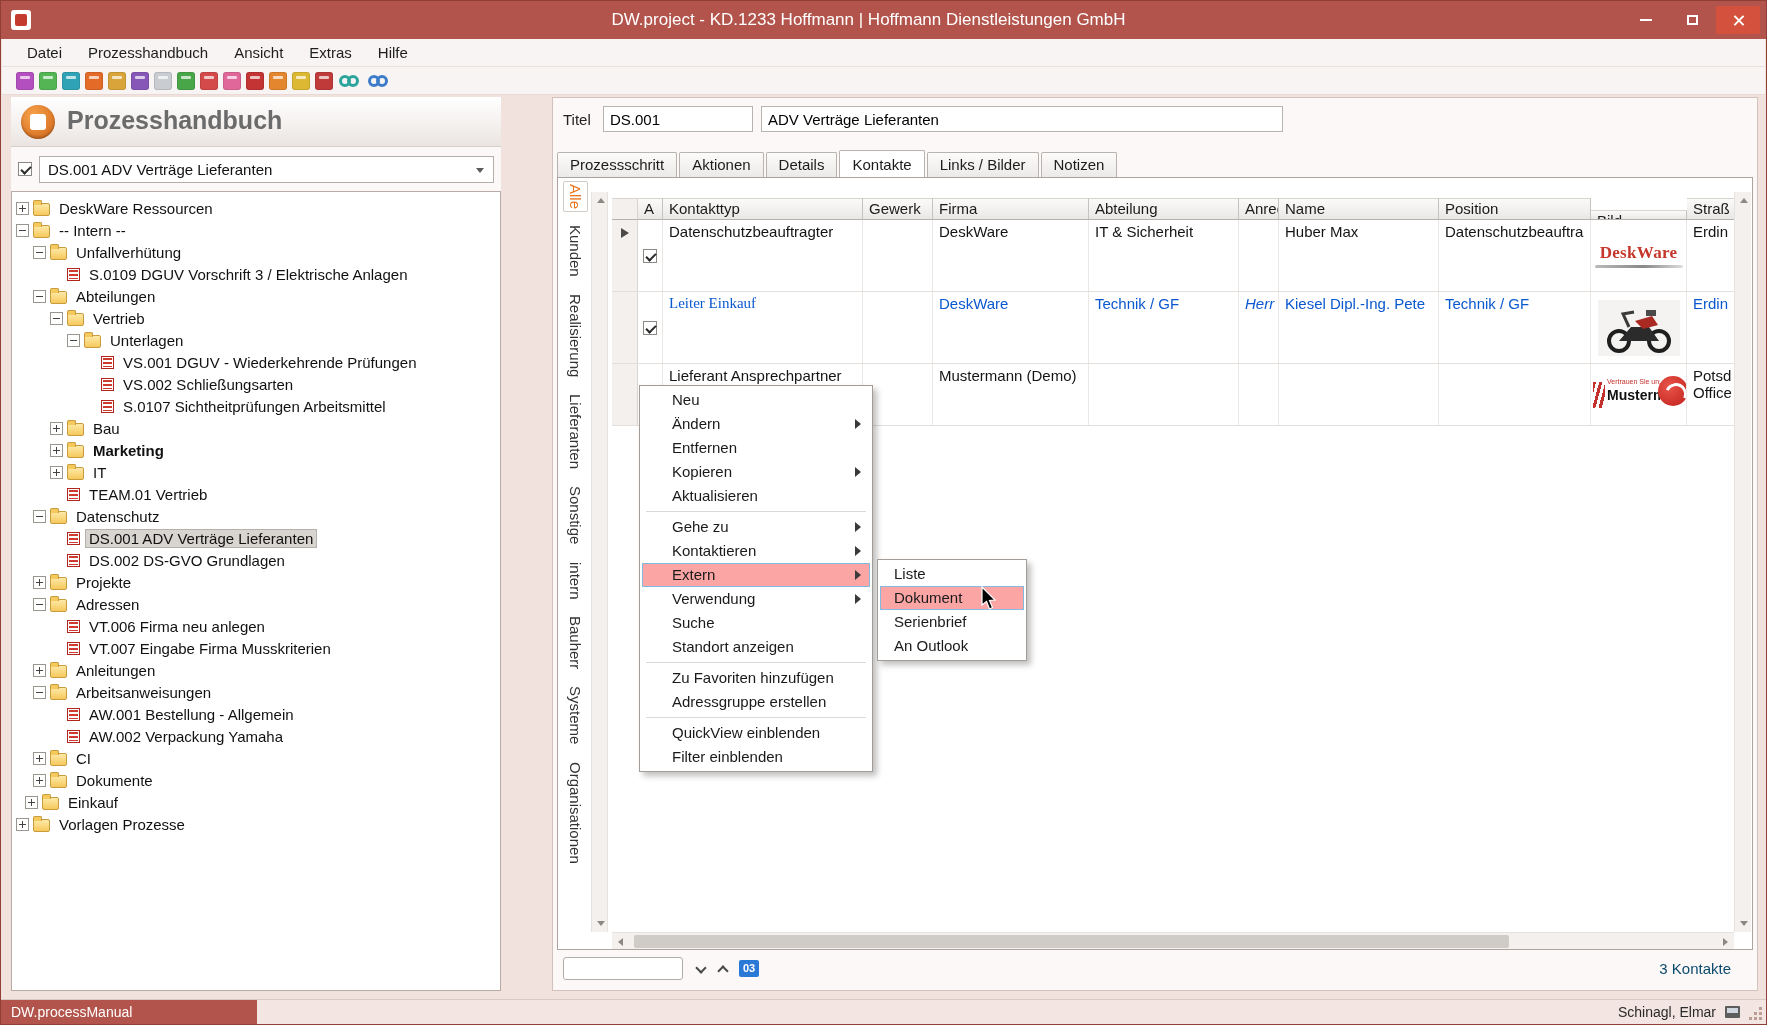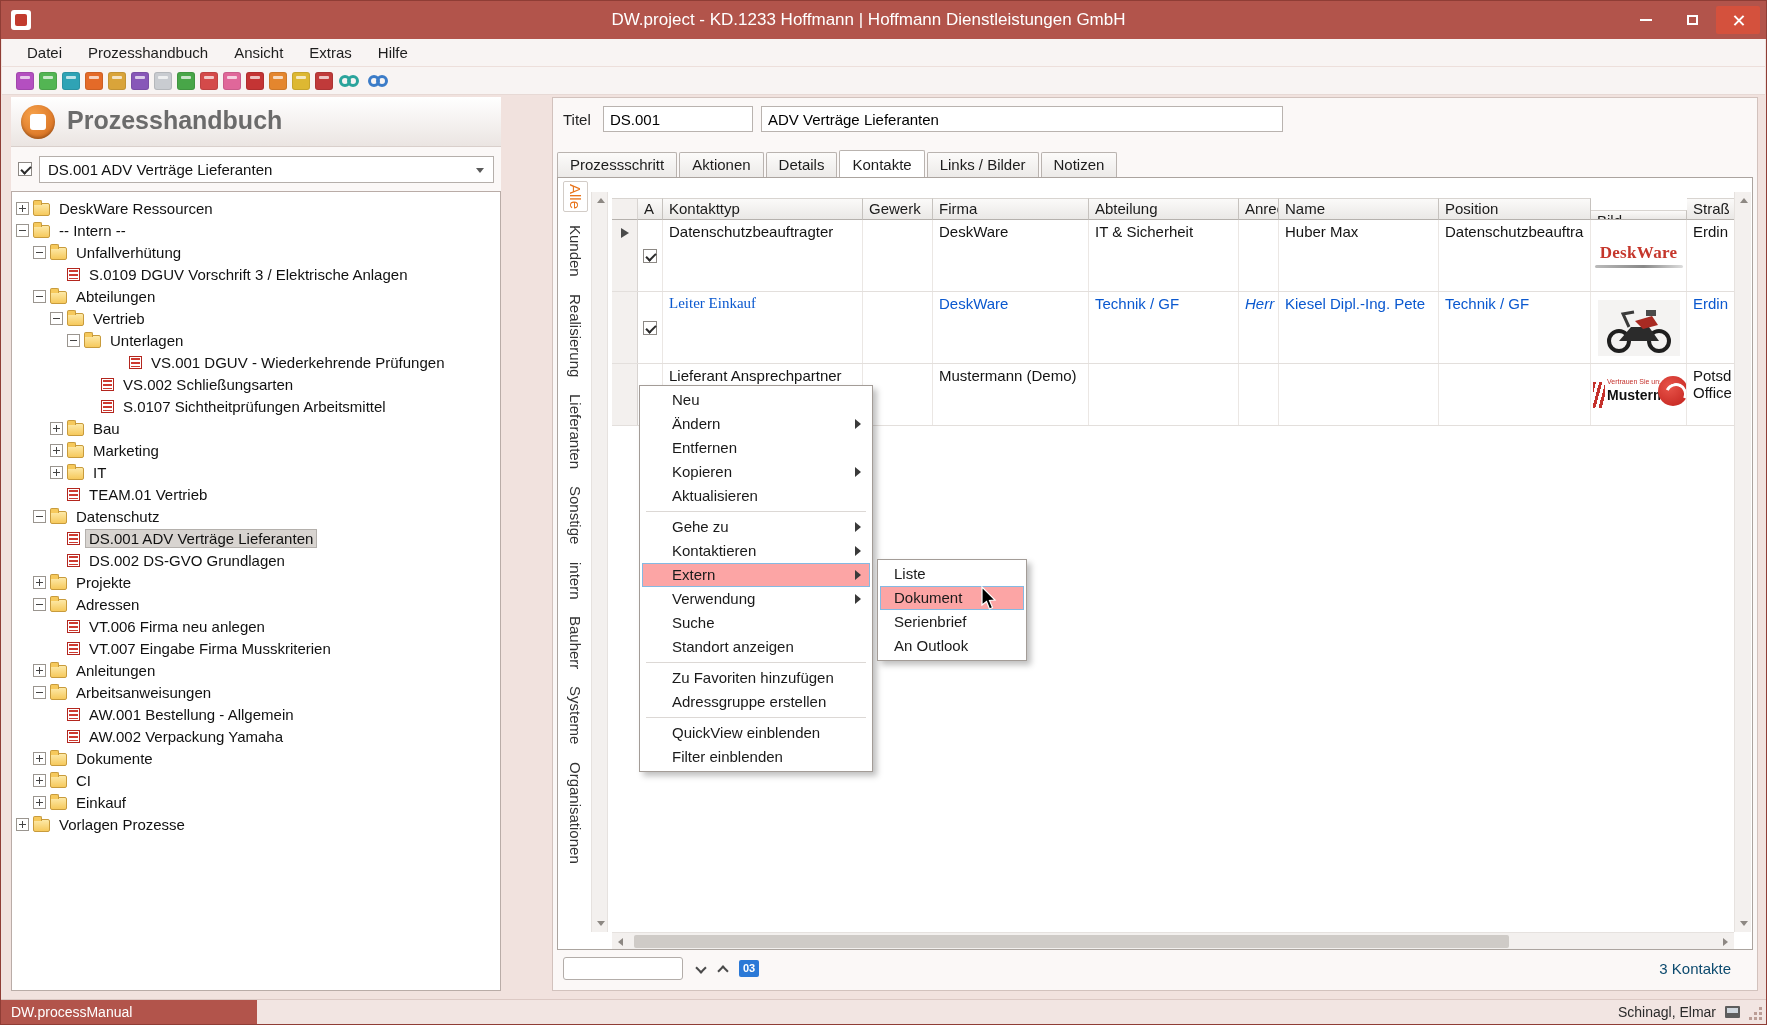--- a/index.html
+++ b/index.html
@@ -235,41 +235,41 @@
         <div class="tree-row" style="padding-left: 38px;">
           <span class="expander minus"></span>
           <span class="ticon folder"></span>
           <span class="tlabel">Vertrieb</span>
         </div>
         <div class="tree-row" style="padding-left: 55px;">
           <span class="expander minus"></span>
           <span class="ticon folder"></span>
           <span class="tlabel">Unterlagen</span>
         </div>
-        <div class="tree-row" style="padding-left: 72px; margin-left: 28px;">
+        <div class="tree-row" style="padding-left: 72px;">
           <span class="expander none"></span>
           <span class="ticon process"></span>
           <span class="tlabel">VS.001 DGUV - Wiederkehrende Prüfungen</span>
         </div>
         <div class="tree-row" style="padding-left: 72px;">
           <span class="expander none"></span>
           <span class="ticon process"></span>
           <span class="tlabel">VS.002 Schließungsarten</span>
         </div>
         <div class="tree-row" style="padding-left: 72px;">
           <span class="expander none"></span>
           <span class="ticon process"></span>
           <span class="tlabel">S.0107 Sichtheitprüfungen Arbeitsmittel</span>
         </div>
         <div class="tree-row" style="padding-left: 38px;">
           <span class="expander plus"></span>
           <span class="ticon folder"></span>
           <span class="tlabel">Bau</span>
         </div>
-        <div class="tree-row" style="padding-left: 38px;">
+        <div class="tree-row" style="padding-left: 38px; font-weight: bold;">
           <span class="expander plus"></span>
           <span class="ticon folder"></span>
           <span class="tlabel">Marketing</span>
         </div>
         <div class="tree-row" style="padding-left: 38px;">
           <span class="expander plus"></span>
           <span class="ticon folder"></span>
           <span class="tlabel">IT</span>
         </div>
         <div class="tree-row" style="padding-left: 38px;">
@@ -328,28 +328,28 @@
           <span class="tlabel">AW.001 Bestellung - Allgemein</span>
         </div>
         <div class="tree-row" style="padding-left: 38px;">
           <span class="expander none"></span>
           <span class="ticon process"></span>
           <span class="tlabel">AW.002 Verpackung Yamaha</span>
         </div>
         <div class="tree-row" style="padding-left: 21px;">
           <span class="expander plus"></span>
           <span class="ticon folder"></span>
+          <span class="tlabel">CI</span>
+        </div>
+        <div class="tree-row" style="padding-left: 21px;">
+          <span class="expander plus"></span>
+          <span class="ticon folder"></span>
           <span class="tlabel">Dokumente</span>
         </div>
-        <div class="tree-row" style="padding-left: 21px;">
-          <span class="expander plus"></span>
-          <span class="ticon folder"></span>
-          <span class="tlabel">CI</span>
-        </div>
-        <div class="tree-row" style="padding-left: 21px;">
+        <div class="tree-row" style="padding-left: 13px;">
           <span class="expander plus"></span>
           <span class="ticon folder"></span>
           <span class="tlabel">Einkauf</span>
         </div>
         <div class="tree-row" style="padding-left: 4px;">
           <span class="expander plus"></span>
           <span class="ticon folder"></span>
           <span class="tlabel">Vorlagen Prozesse</span>
         </div>
       </div>

